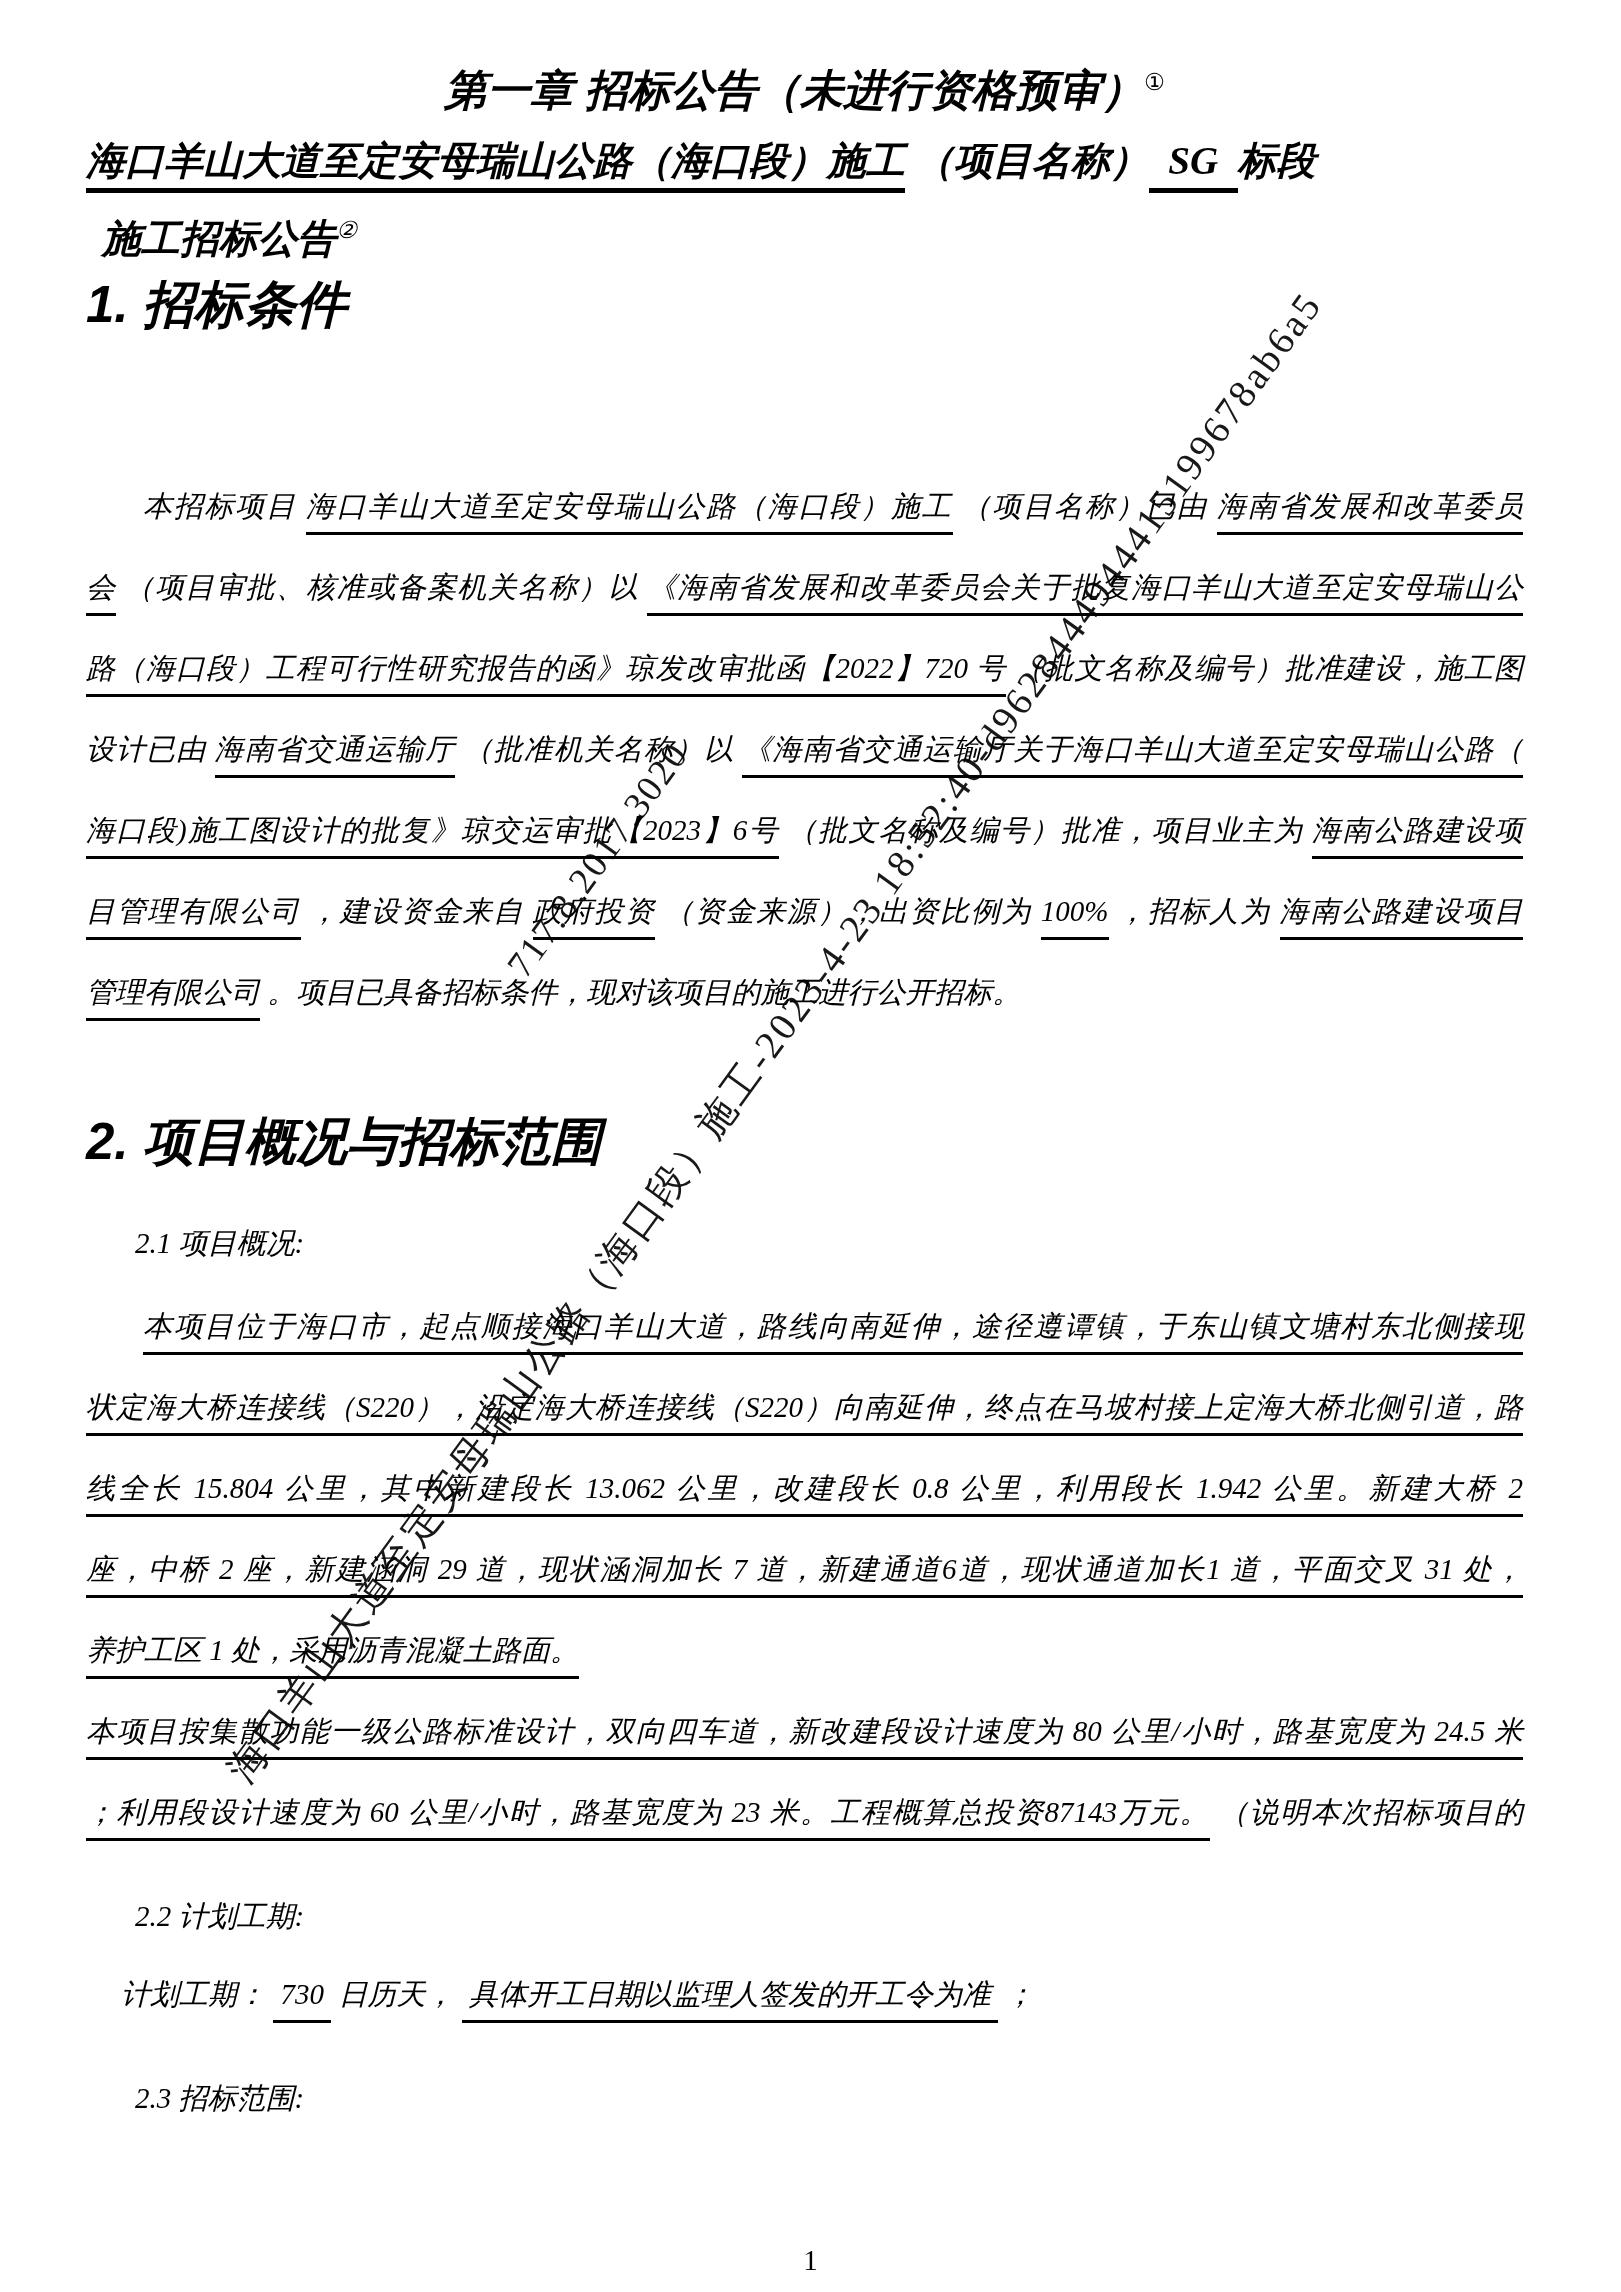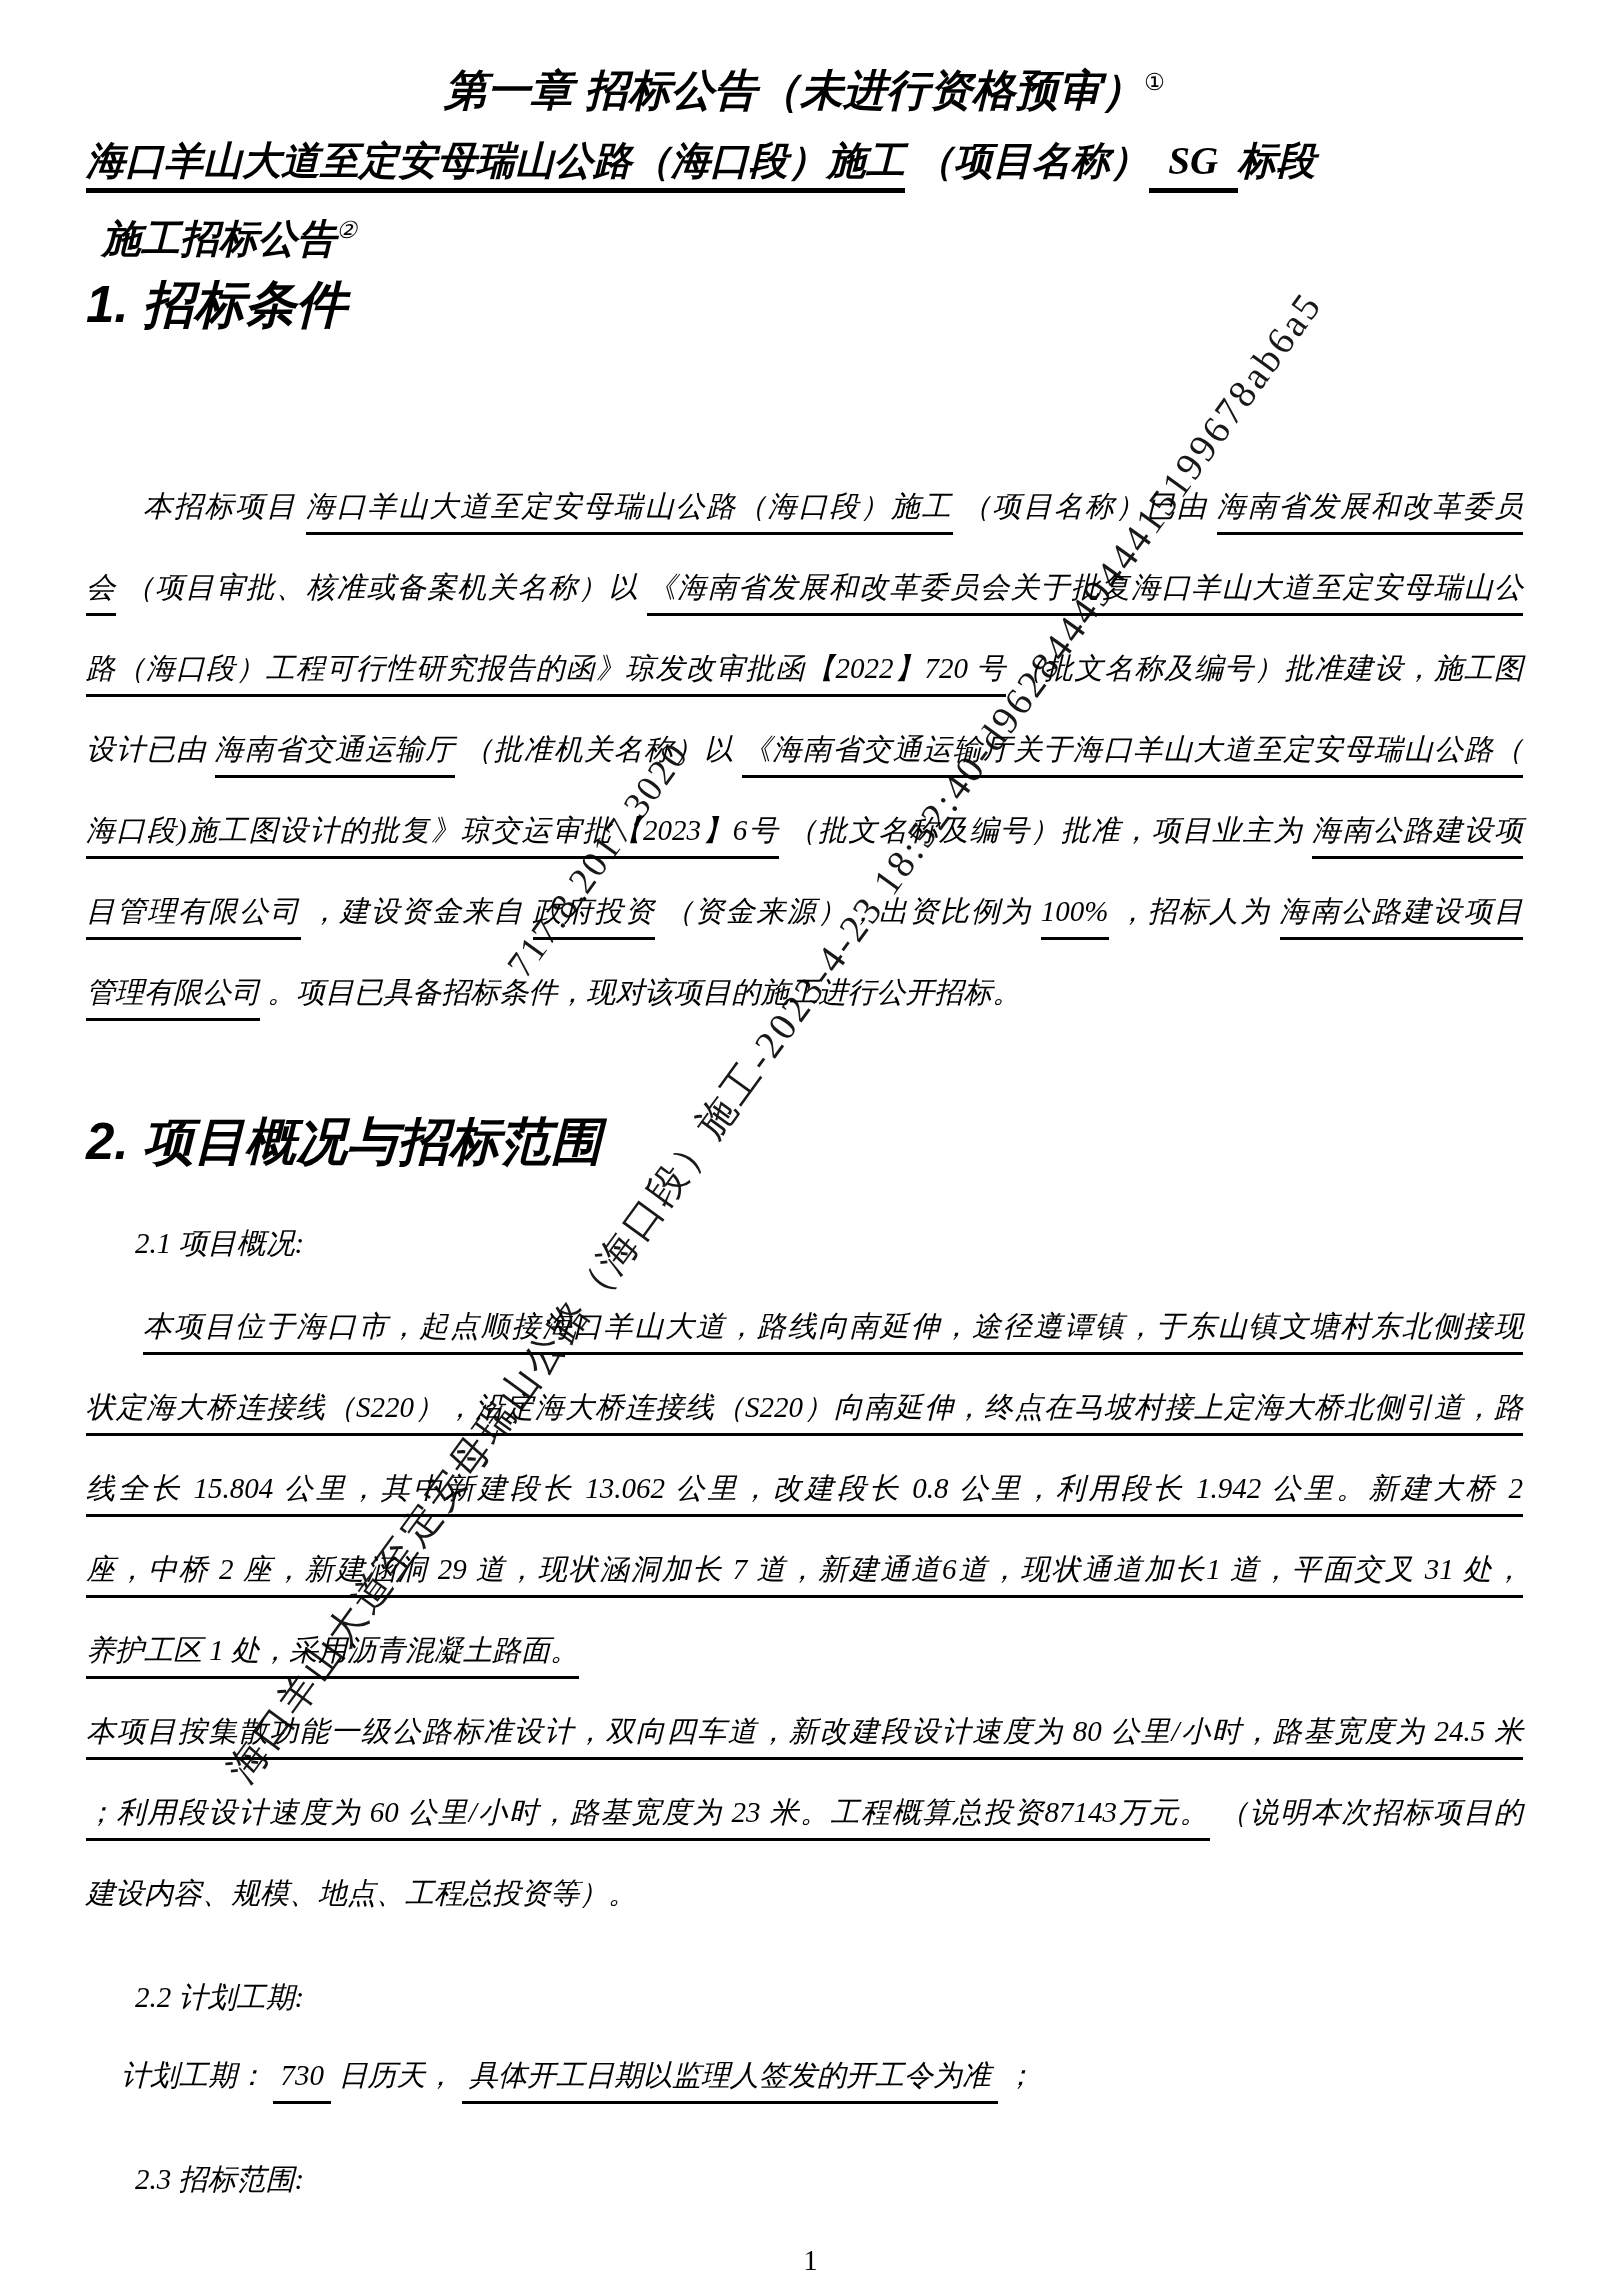--- a/index.html
+++ b/index.html
@@ -102,21 +102,20 @@
     <div class="subhead sub1">2.1 项目概况:</div>
 
     <div class="para para-s2">
         <div class="line ind1 full"><span class="u">本项目位于海口市，起点顺接海口羊山大道，路线向南延伸，途径遵谭镇，于东山镇文塘村东北侧接现</span></div>
         <div class="line full"><span class="u">状定海大桥连接线（S220），沿定海大桥连接线（S220）向南延伸，终点在马坡村接上定海大桥北侧引道，路</span></div>
         <div class="line full"><span class="u">线全长 15.804 公里，其中新建段长 13.062 公里，改建段长 0.8 公里，利用段长 1.942 公里。新建大桥 2</span></div>
         <div class="line full"><span class="u">座，中桥 2 座，新建涵洞 29 道，现状涵洞加长 7 道，新建通道6道，现状通道加长1 道，平面交叉 31 处，</span></div>
         <div class="line"><span class="u">养护工区 1 处，采用沥青混凝土路面。</span></div>
         <div class="line full"><span class="u">本项目按集散功能一级公路标准设计，双向四车道，新改建段设计速度为 80 公里/小时，路基宽度为 24.5 米</span></div>
         <div class="line full"><span class="u">；利用段设计速度为 60 公里/小时，路基宽度为 23 米。工程概算总投资87143万元。</span><span class="p"> （说明本次招标项目的</span></div>
-        <div class="line"><span class="p">建设内容、规模、地点、工程总投资等）。</span></div>
       </div>
 
     <div class="subhead sub2">2.2 计划工期:</div>
 
     <div class="para para-plan">
         <div class="line ind2"><span class="p">计划工期： </span><span class="u">&nbsp;730&nbsp;</span><span class="p"> 日历天， </span><span class="u">&nbsp;具体开工日期以监理人签发的开工令为准&nbsp;</span><span class="p"> ；</span></div>
       </div>
 
     <div class="subhead sub3">2.3 招标范围:</div>
 

